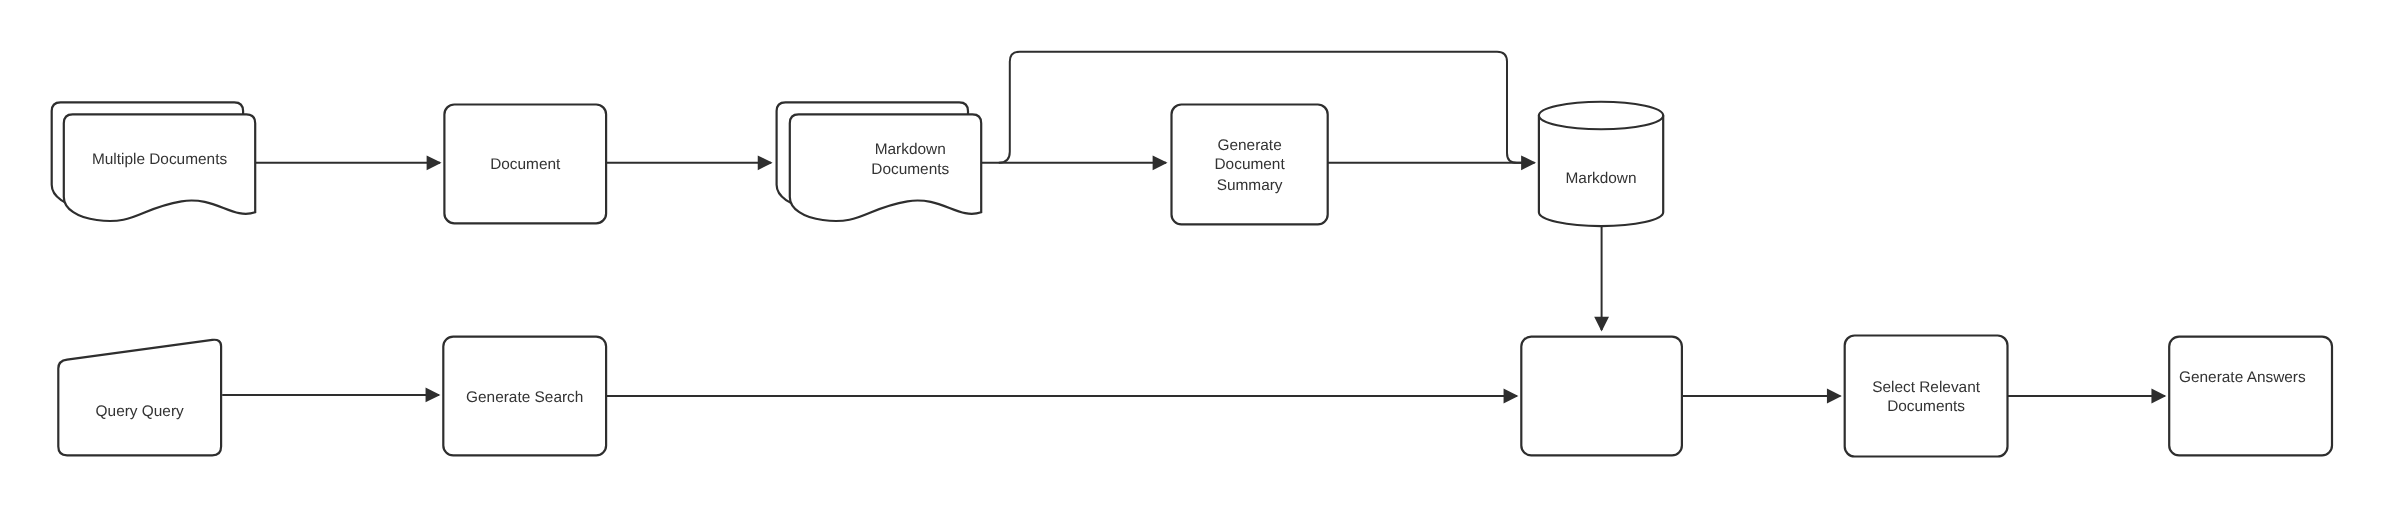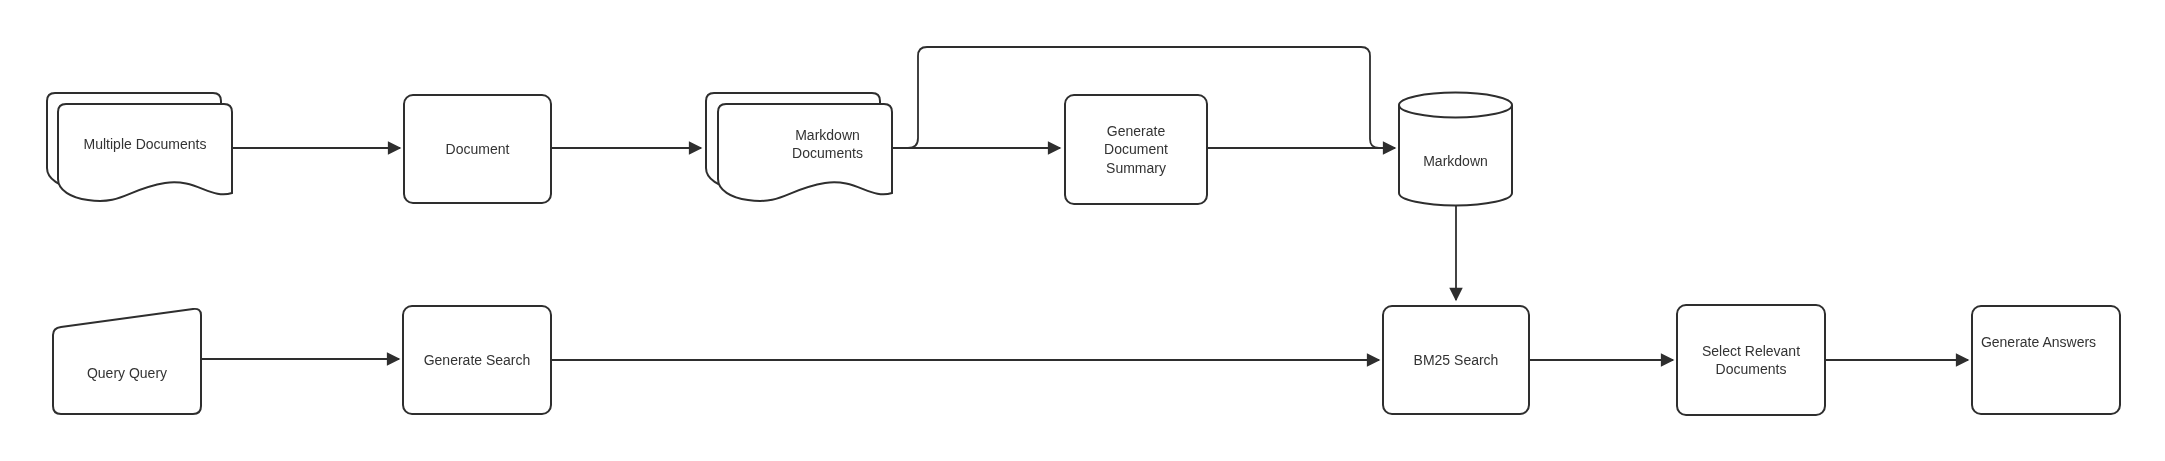--- a/index.html
+++ b/index.html
@@ -110,19 +110,18 @@
   <div class="node-label" style="left:718px;  top:104px; width:171px; height:80px;padding-left:48px;">Markdown Documents</div>
 
   <div class="node-label" style="left:1065px; top:95px;  width:142px; height:109px; padding:16px 26px;">Generate Document Summary</div>
 
   <div class="node-label" style="left:1399px; top:117px; width:113px; height:88px;">Markdown</div>
 
   <div class="node-label" style="left:53px;   top:332px; width:148px; height:82px;">Query Query</div>
 
   <div class="node-label" style="left:403px;  top:306px; width:148px; height:108px;">Generate Search</div>
 
-  <div class="node-label" style="left:1383px; top:306px; width:146px; height:108px;">BM25 Search</div>
 
   <div class="node-label" style="left:1677px; top:305px; width:148px; height:110px; padding:0 20px;">Select Relevant Documents</div>
 
   <div class="node-label" style="left:1972px; top:288px; width:133px; height:108px;">Generate Answers</div>
 
 </div>
 
 </body></html>

